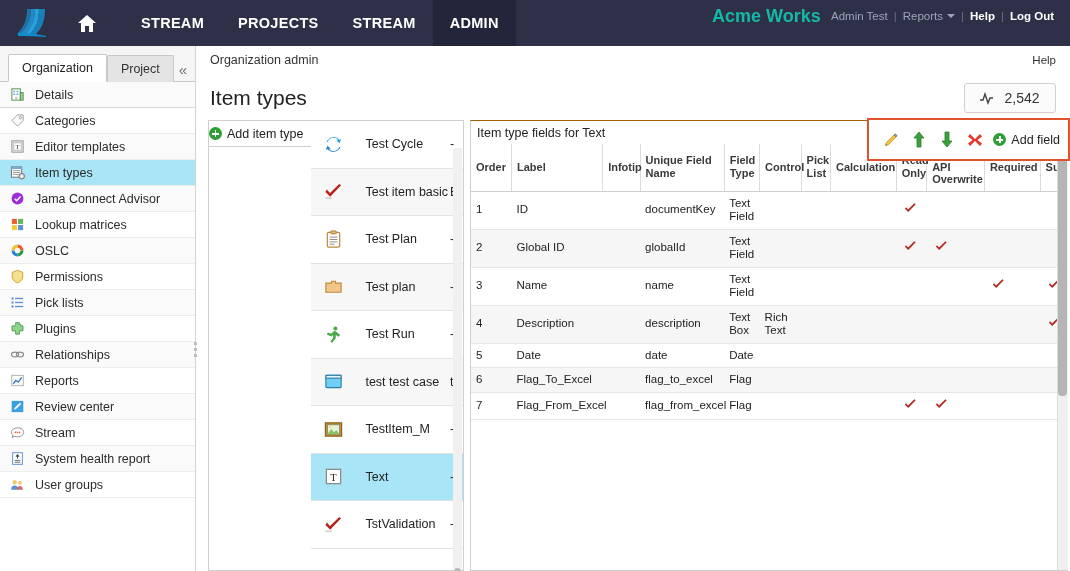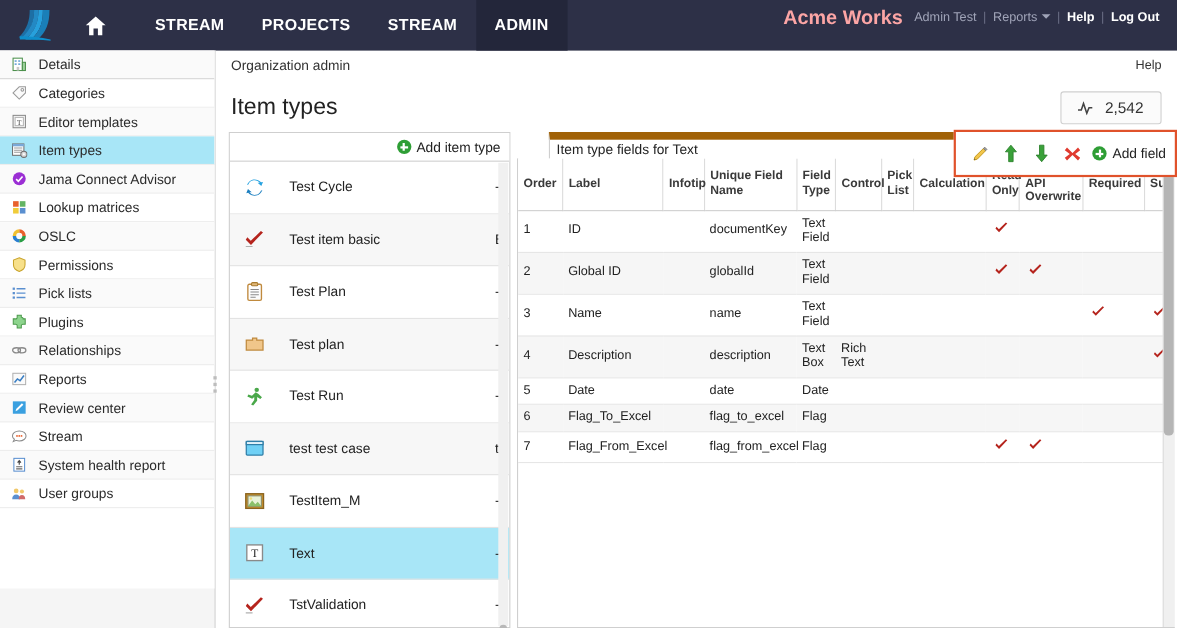--- a/index.html
+++ b/index.html
@@ -27,21 +27,21 @@
   .nav-link {
     display: flex; align-items: center;
     padding: 0 17px; height: 46px;
     color: #ffffff; font-size: 14.5px; font-weight: bold;
     letter-spacing: .3px; cursor: pointer; text-decoration: none;
   }
   .nav-link.active { background: #23263a; }
   #brand {
     position: absolute; left: 712px; top: 0; height: 32px;
     display: flex; align-items: center;
-    color: #fca5a5; font-size: 18px; font-weight: bold;
+    color: #14b8a6; font-size: 18px; font-weight: bold;
   }
   #user-area {
     position: absolute; right: 10px; top: 0; height: 31px;
     display: flex; align-items: center; gap: 0px;
     font-size: 11.5px;
   }
   .ua-item { color: #a0a4b8; padding: 0 6px; cursor: pointer; white-space: nowrap; }
   .ua-item.strong { color: #ffffff; font-weight: bold; }
   .ua-sep { color: #6a6e85; }
   .caret-dn {
@@ -114,21 +114,21 @@
     display: flex; align-items: center; justify-content: center; gap: 6px;
     font-size: 14px; color: #333; cursor: pointer; padding: 0 12px;
   }
 
   #panes { display: flex; flex: 1; padding: 0 0 0 2px; min-height: 0; }
 
   
   #list-pane {
     width: 256px; min-width: 256px;
     border: 1px solid #cfcfcf; background: #ffffff;
-    display: flex; flex-direction: column; position: relative;
+    display: flex; flex-direction: row; position: relative;
     margin-left: 10px;
   }
   #list-head {
     height: 26px; border-bottom: 1px solid #cfcfcf;
     display: flex; align-items: center; justify-content: flex-end;
     padding-right: 8px; background: #fff;
   }
   .addbtn { display:flex; align-items:center; gap:5px; font-size:12.5px; color:#222; cursor:pointer; }
   .plus-circ {
     width: 13px; height: 13px; border-radius: 50%;
@@ -166,22 +166,22 @@
 
   
   #field-pane {
     flex: 1; margin-left: 6px; margin-right: 0;
     display: flex; flex-direction: column; min-width: 0;
     position: relative; background: #ffffff;
   }
   #field-head {
     height: 24px; display: flex; align-items: center;
     font-size: 12.5px; color: #222; padding-left: 6px;
-    border-top: 7px solid #a16207; border-left: 1px solid #cfcfcf;
-    border-right: 1px solid #cfcfcf; background: #fff; margin-left: 29px;
+    border-top: 1px solid #a16207; border-left: 1px solid #cfcfcf;
+    border-right: 1px solid #cfcfcf; background: #fff;
   }
   #field-toolbar {
     position: absolute; right: 0px; top: -2px;
     height: 43px; display: flex; align-items: center; gap: 0px;
     border: 2px solid #e0522b; background: #ffffff;
     padding: 0 6px 0 8px; z-index: 5;
   }
   .tb-btn { width: 28px; height: 22px; display:flex; align-items:center; justify-content:center; cursor:pointer; }
   .tb-addfield { display:flex; align-items:center; gap:5px; font-size:12.5px; color:#222; cursor:pointer; padding-left:4px; padding-right:2px; }
 
@@ -249,20 +249,25 @@
     <span class="ua-sep">|</span>
     <span class="ua-item strong">Help</span>
     <span class="ua-sep">|</span>
     <span class="ua-item strong">Log Out</span>
   </div>
 </div>
 
 <div id="shell">
 
   <div id="sidebar">
+    <div id="tabstrip">
+      <div class="panel-tab active">Organization</div>
+      <div class="panel-tab">Project</div>
+      <div id="collapse-btn">«</div>
+    </div>
     <div id="sidenav">
         <div class="side-item has-rule">
           <span class="side-ico"><svg width="15" height="15" viewBox="0 0 16 16">
               <rect x="2" y="2" width="9" height="12" fill="#fff" stroke="#4a8f4a"></rect>
               <rect x="11" y="6" width="3" height="8" fill="#9ed19e" stroke="#4a8f4a"></rect>
               <rect x="3.5" y="4" width="2" height="1.6" fill="#6fa8d8"></rect>
               <rect x="7" y="4" width="2" height="1.6" fill="#6fa8d8"></rect>
               <rect x="3.5" y="7" width="2" height="1.6" fill="#6fa8d8"></rect>
               <rect x="7" y="7" width="2" height="1.6" fill="#6fa8d8"></rect>
               <rect x="5.5" y="10.5" width="2.5" height="3.5" fill="#c9c9c9"></rect>

